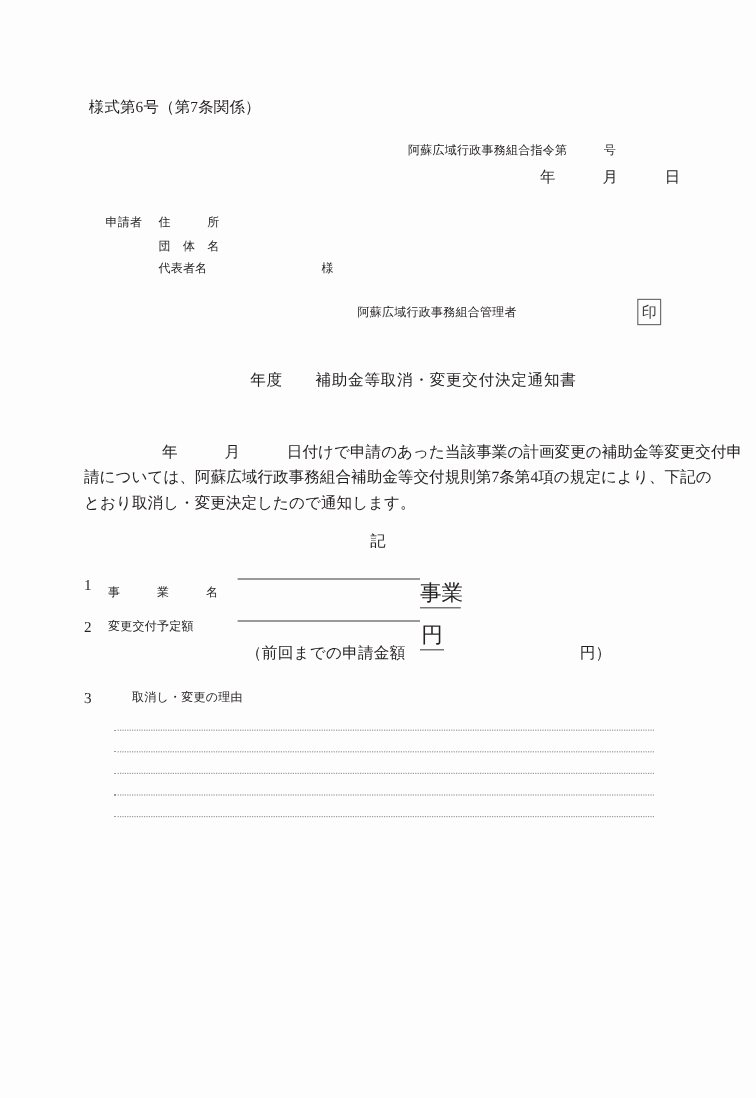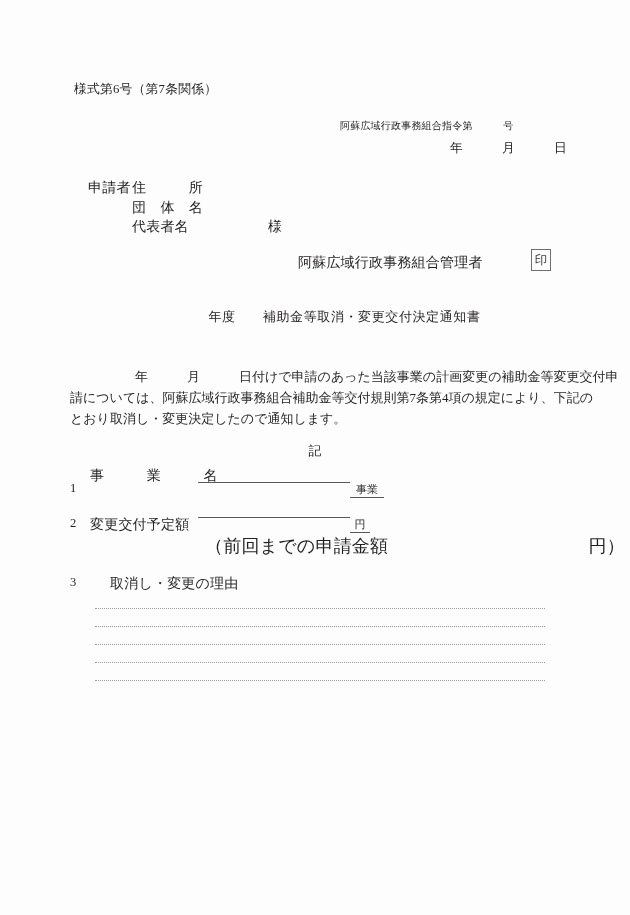--- a/index.html
+++ b/index.html
@@ -17,21 +17,21 @@
   .page {
     position: relative;
     width: 630px;
     height: 915px;
     overflow: hidden;
   }
   
   .t {
     position: absolute;
     white-space: pre;
-    font-size: 14px;
+    font-size: 10px;
     line-height: 1.1;
     letter-spacing: 0.2px;
   }
   
   .form-no {
     left: 74px;
     top: 82px;
     font-size: 12.8px;
   }
   
@@ -90,35 +90,35 @@
   .ki {
     left: 0;
     top: 444px;
     width: 630px;
     text-align: center;
     font-size: 12.8px;
   }
   
   .item-num  { font-size: 12.6px; }
   .item1-num { left: 70px;  top: 482px; }
-  .item1-lbl { left: 90px;  top: 468px; letter-spacing: 0.2px; text-align: right; }
+  .item1-lbl { left: 90px;  top: 489px; letter-spacing: 0.2px; text-align: right; }
   .item2-num { left: 70px;  top: 517px; }
   .item2-lbl { left: 90px;  top: 517px; }
   .item3-num { left: 70px;  top: 576px; }
   .item3-lbl { left: 90px;  top: 576px; margin-left: 20px; }
   
   .fill {
     position: absolute;
-    font-size: 11px;
+    font-size: 18px;
     border-bottom: 1px solid #585858;
     white-space: pre;
   }
   .fill1 { left: 198px; top: 482px; width: 152px; text-align: right; }
   .fill2 { left: 198px; top: 517px; width: 152px; text-align: right; }
-  .paren-prev { left: 205px; top: 537px; font-size: 18px; }
+  .paren-prev { left: 205px; top: 537px; font-size: 13px; }
   
   .dots {
     position: absolute;
     left: 95px;
     width: 450px;
     height: 0;
     border-bottom: 1px dotted #9a9a9a;
   }
 </style>
 </head>

